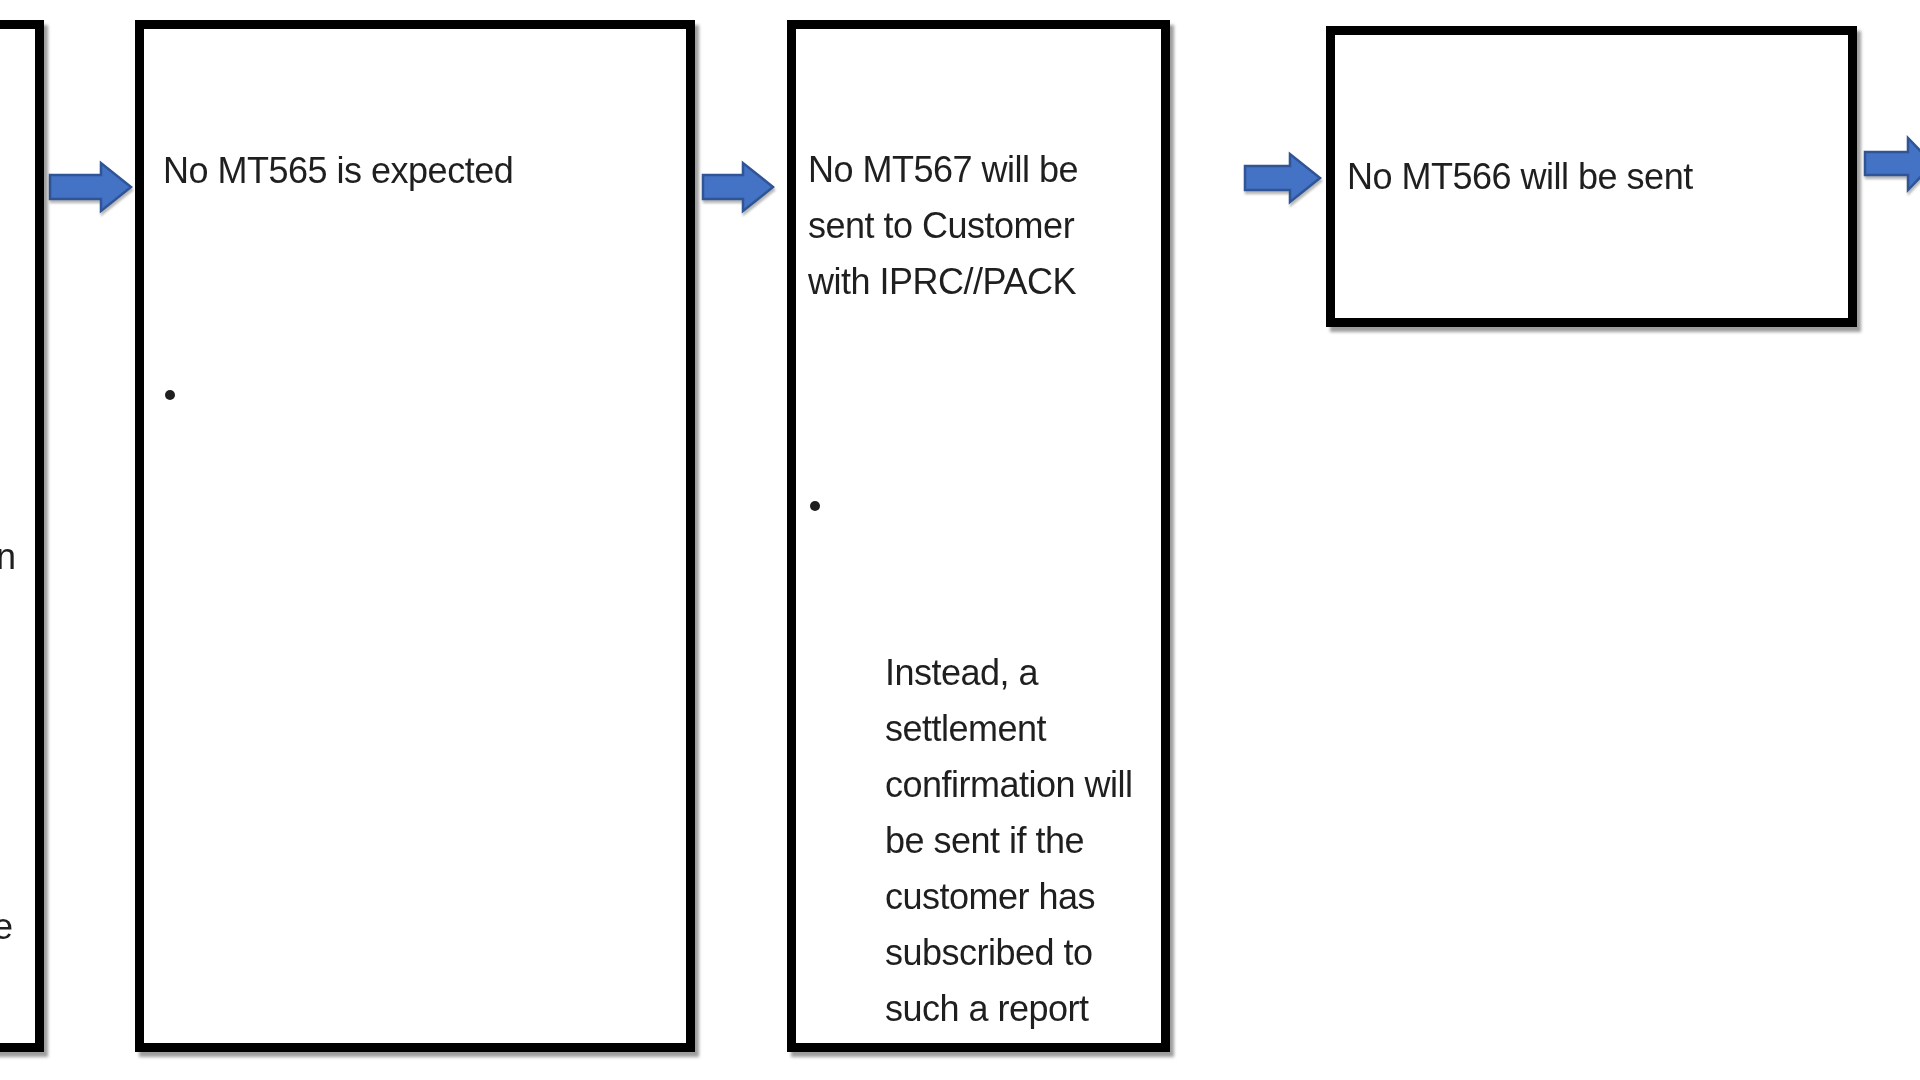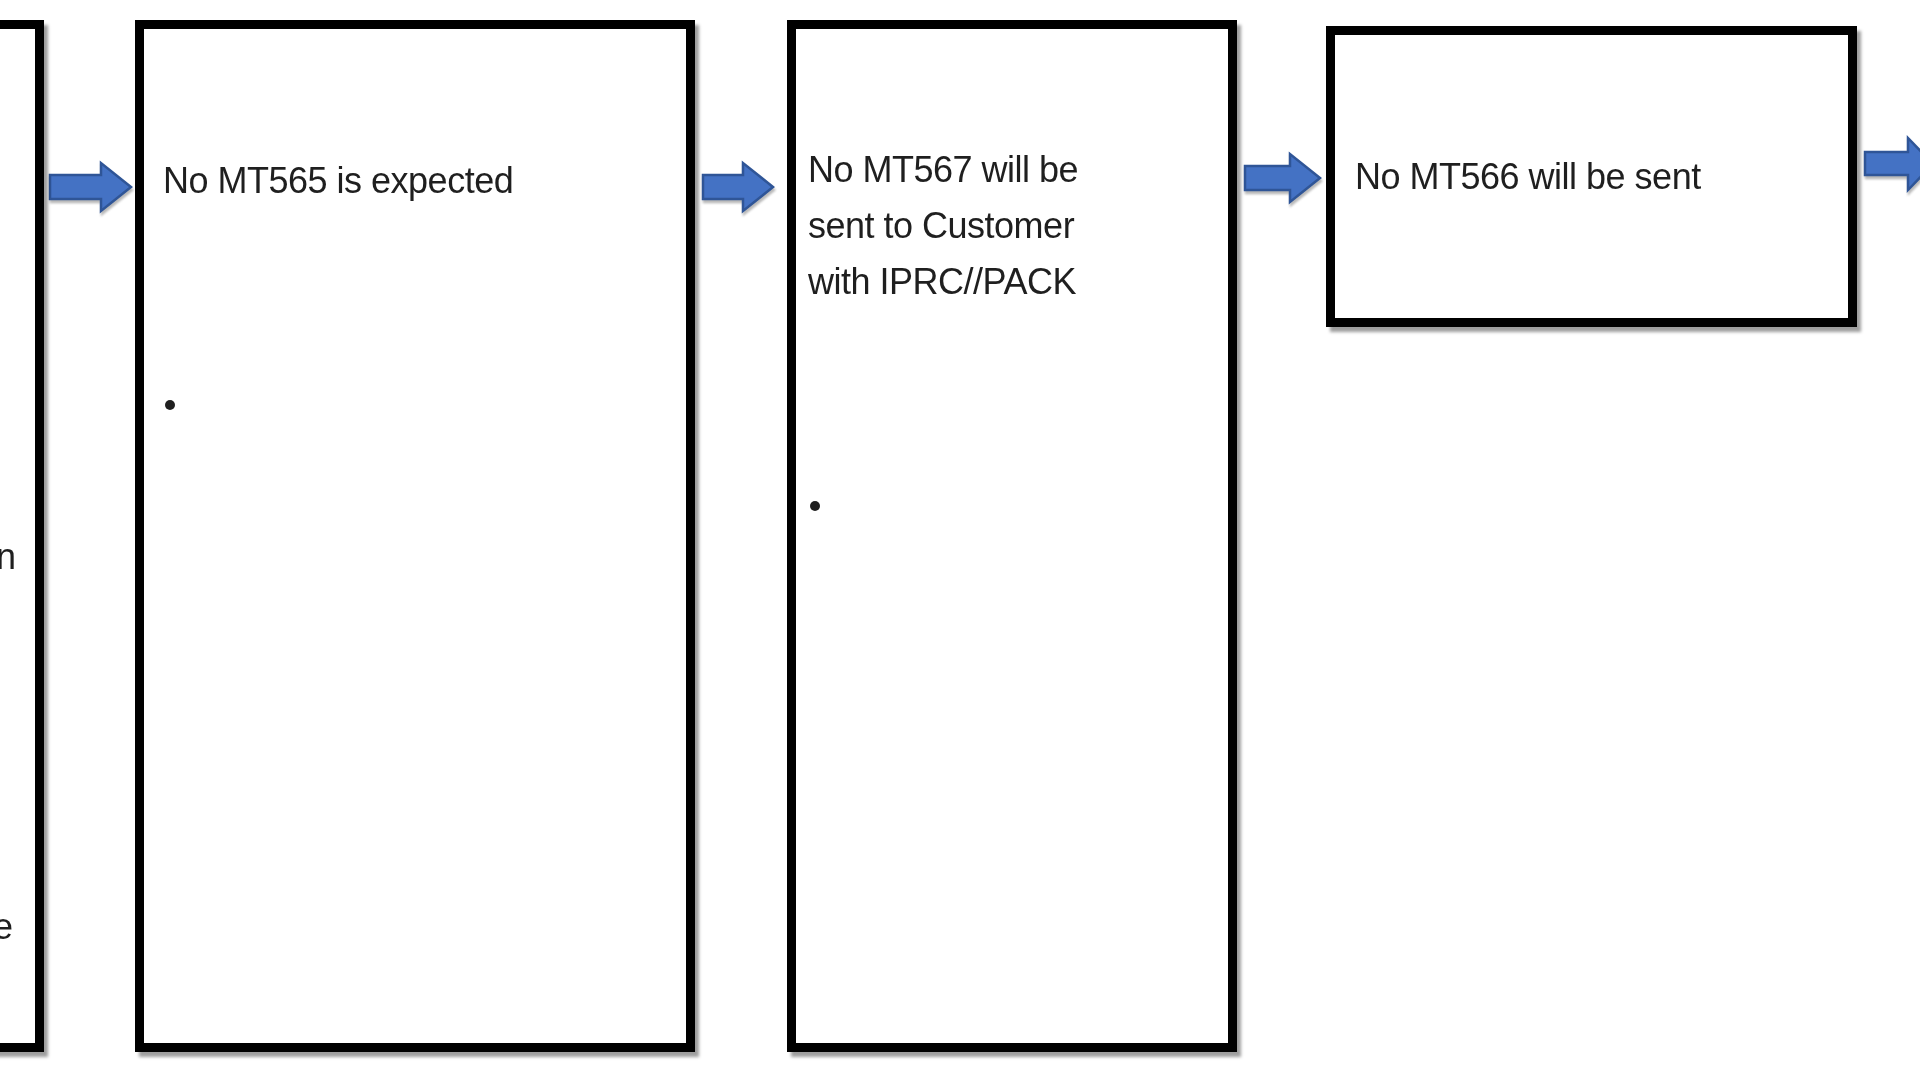--- a/index.html
+++ b/index.html
@@ -60,55 +60,62 @@
   #arrow-layer polygon{
     fill:var(--arrow-fill);
     stroke:var(--arrow-outline);
     stroke-width:2.5;
     stroke-linejoin:miter;
     filter:drop-shadow(1px 3px 1px rgba(100,100,100,0.45));
   }
   #box-mt566 .box-content{
     display:flex;
     align-items:center;
-    padding-left:20px;
+    padding-left:12px;
   }
 </style>
 </head>
 <body>
 
 <svg id="arrow-layer" width="1920" height="1080" viewBox="0 0 1920 1080">
   <polygon points="50,175 101,175 101,163 131,187 101,211 101,199 50,199"></polygon>
   <polygon points="703,175 743,175 743,163 773,187 743,211 743,199 703,199"></polygon>
   <polygon points="1245,166 1290,166 1290,154 1320,178 1290,202 1290,190 1245,190"></polygon>
   <polygon points="1865,152 1908,152 1908,138 1933,164 1908,190 1908,175 1865,175"></polygon>
 </svg>
 
 <div class="fc-box" id="box-left-partial" style="left:-400px;top:20px;width:444px;height:1032px;">
   <span class="fragment" style="left:387px;top:500px;">n</span>
   <span class="fragment" style="left:384px;top:870px;">e</span>
 </div>
 
 <div class="fc-box" id="box-mt565" style="left:135px;top:20px;width:560px;height:1032px;">
-  <div class="box-content" style="padding:12px 0 0 19px;">
+  <div class="box-content" style="padding:2px 0 0 19px;">
     <div class="hdr">No MT565 is expected</div>
     <div class="bullet" style="margin-top:55px;">
       <span class="dot"></span>
     </div>
     
   </div>
 </div>
 
-<div class="fc-box" id="box-mt567" style="left:787px;top:20px;width:450px;height:1032px;padding-left:20px;">
+<div class="fc-box" id="box-mt567" style="left:787px;top:20px;width:383px;height:1032px;padding-left:20px;">
   <div class="box-content" style="padding:1px 0 0 12px;">
     <div class="hdr">No MT567 will be
 sent to Customer
 with IPRC//PACK</div>
     <div class="bullet" style="margin-top:55px;">
       <span class="dot"></span>
+      <div>Instead, a
+settlement
+confirmation will
+be sent if the
+customer has
+subscribed to
+such a report</div>
     </div>
     
   </div>
 </div>
 
 <div class="fc-box" id="box-mt566" style="left:1326px;top:26px;width:531px;height:301px;">
   <div class="box-content">
     <span>No MT566 will be sent</span>
   </div>
 </div>

